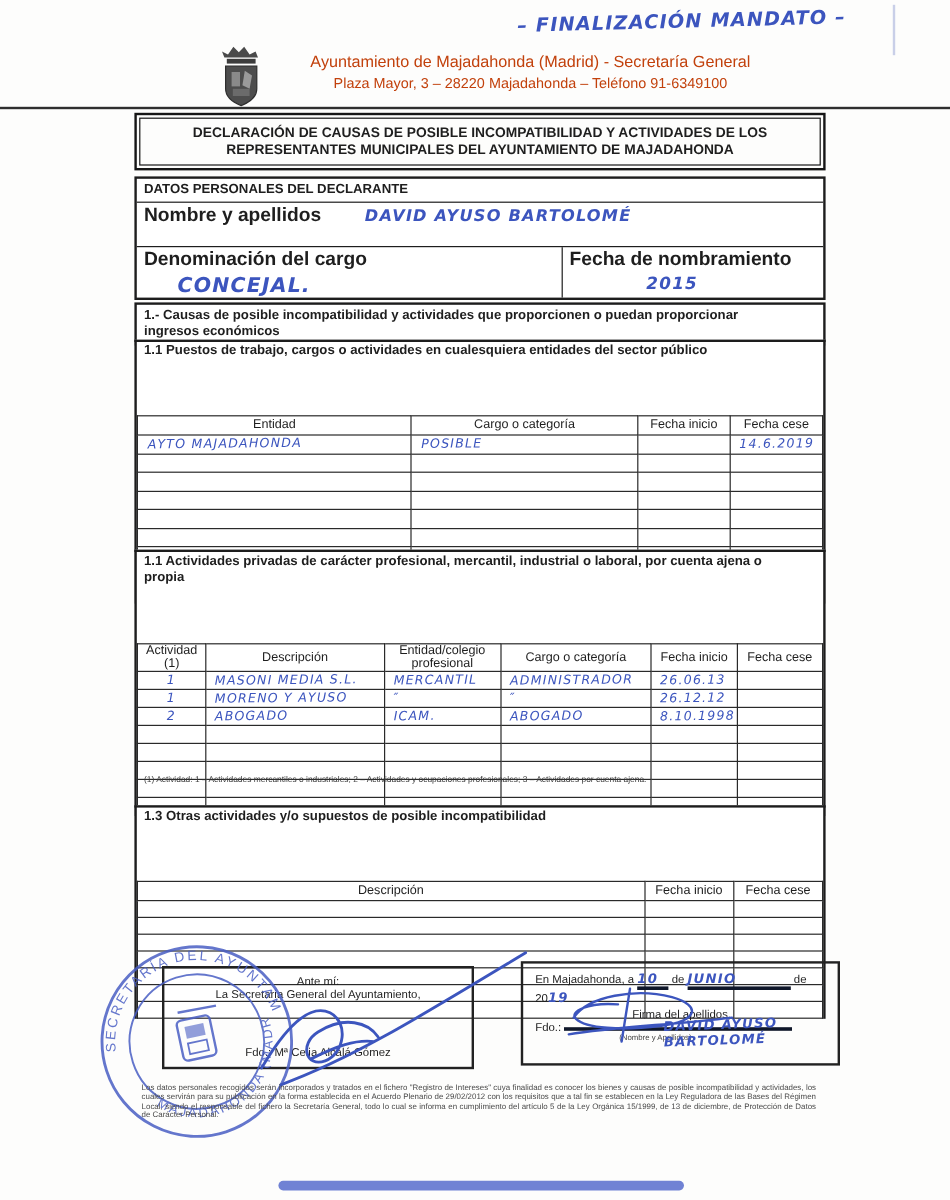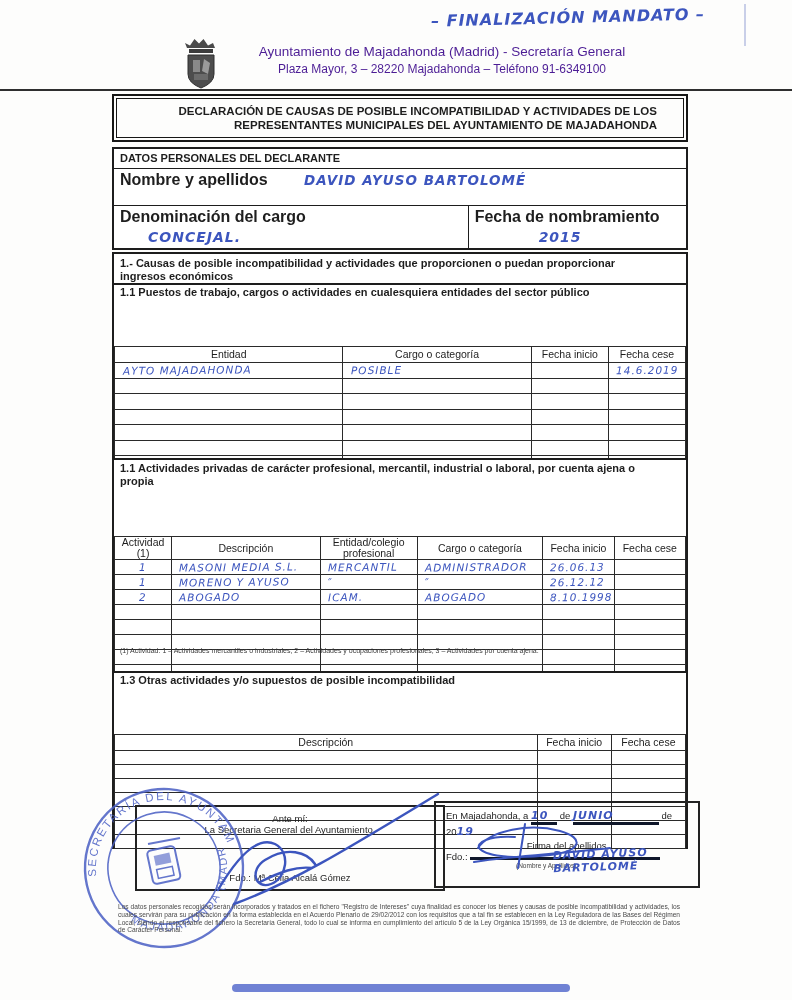--- a/index.html
+++ b/index.html
@@ -5,27 +5,27 @@
   html,body{margin:0;padding:0;background:#e8e8e8;}
   .sheet{position:relative;width:792px;height:1000px;background:#fdfdfc;overflow:hidden;
          font-family:"Liberation Sans",sans-serif;color:#1e1e1e;}
   
   .hw{font-family:"DejaVu Sans",sans-serif;font-style:italic;color:#3c55be;letter-spacing:1px;}
   .note{position:absolute;left:398px;top:8px;width:340px;font-size:16px;font-weight:bold;
         transform:rotate(-1.5deg);text-align:center;}
   .artifact{position:absolute;left:744px;top:4px;width:2px;height:42px;background:#c9cfe8;}
   
   .logo{position:absolute;left:176px;top:36px;width:50px;height:54px;}
-  .head-text{position:absolute;left:232px;top:44px;width:420px;text-align:center;color:#4c1d95;}
+  .head-text{position:absolute;left:232px;top:44px;width:420px;text-align:center;color:#c2410c;}
   .head-text .l1{font-size:13.5px;}
   .head-text .l2{font-size:12px;margin-top:3px;}
   .rule{position:absolute;left:0;top:89px;width:792px;height:2px;background:#2f2f2f;}
   
   .title-box{position:absolute;left:112px;top:94px;width:576px;border:2px solid #161616;padding:2px;box-sizing:border-box;}
-  .title-inner{border:1px solid #161616;text-align:right;font-weight:bold;font-size:11.5px;
+  .title-inner{border:1px solid #161616;text-align:center;font-weight:bold;font-size:11.5px;
                padding:5px 26px;line-height:14px;}
   
   .box{position:absolute;left:112px;width:576px;border:2px solid #1d1d1d;box-sizing:border-box;background:#fff;}
   .sec-head{font-weight:bold;font-size:11px;padding:3px 6px;line-height:13px;}
   .row-line{border-top:1.5px solid #1d1d1d;position:relative;}
   .lbl{font-weight:bold;font-size:16px;padding:2px 6px;display:inline-block;}
   
   table{width:100%;border-collapse:collapse;table-layout:fixed;margin-top:46px;}
   th,td{border:1px solid #2a2a2a;font-weight:400;font-size:10.5px;padding:0 3px;overflow:hidden;}
   th{height:15px;text-align:center;white-space:pre-line;line-height:11px;}
@@ -33,38 +33,38 @@
   td .cell-hw{font-size:10.5px;white-space:nowrap;display:inline-block;transform:rotate(-.6deg);}
   .t11 td{height:14.5px;}
   .t11 td:nth-child(1),.t11 td:nth-child(2){text-align:left;padding-left:8px;}
   .t11 td:nth-child(3),.t11 td:nth-child(4){text-align:center;}
   .t12 td:nth-child(1){text-align:center;}
   .t12 td:nth-child(2),.t12 td:nth-child(3),.t12 td:nth-child(4),.t12 td:nth-child(5){text-align:left;padding-left:7px;}
   .t13 td{height:13px;}
   .footnote{position:absolute;left:120px;top:647px;width:560px;font-size:7px;color:#3a3a3a;}
   
   .sig-box{position:absolute;border:2px solid #222;box-sizing:border-box;font-size:9.5px;text-align:center;background:transparent;}
-  .sig-left{left:135px;top:805px;width:310px;height:86px;padding-top:6px;}
+  .sig-left{left:135px;top:805px;width:260px;height:86px;padding-top:6px;}
   .sig-right{left:434px;top:801px;width:266px;height:87px;text-align:left;padding:6px 8px 0 10px;}
   .u{display:inline-block;border-bottom:3px solid #0f172a;text-align:left;}
   .hw-inline{font-size:11px;font-weight:bold;}
   .sig-name-hint{font-size:6.5px;color:#444;}
   .fdo-left{position:absolute;bottom:6px;width:100%;font-size:9.5px;}
   .stamp{position:absolute;left:78px;top:782px;width:172px;height:172px;transform:rotate(-18deg);opacity:.85;}
   .sign-svg{position:absolute;pointer-events:none;}
   .hw-name-right{position:absolute;left:553px;top:846px;width:180px;font-size:11px;font-weight:bold;transform:rotate(-2deg);}
   .fineprint{position:absolute;left:118px;top:903px;width:562px;font-size:6.6px;line-height:7.8px;
              color:#4a4a4a;text-align:justify;}
   .blue-bar{position:absolute;left:232px;top:984px;width:338px;height:8px;border-radius:4px;background:#4c63c9;opacity:.8;}
   .pd-name-row{height:36px;}
   .pd-name-row .hw{margin-left:26px;font-size:13.5px;font-weight:bold;}
   .pd-bottom{display:flex;height:42px;}
   .pd-cell-l{width:62%;border-right:1.5px solid #1d1d1d;box-sizing:border-box;}
   .pd-cell-r{width:38%;}
-  .pd-cell-l .hw{margin-left:34px;font-size:14px;font-weight:bold;}
+  .pd-cell-l .hw{margin-left:34px;font-size:17px;font-weight:bold;}
   .pd-cell-r .hw{margin-left:70px;font-size:14px;font-weight:bold;}
   .constrain1{max-width:540px;display:block;}
   .constrain2{max-width:522px;display:block;}
 </style>
 </head>
 <body>
 
 <div class="sheet">
 
   <div class="hw note">– FINALIZACIÓN MANDATO –</div>

